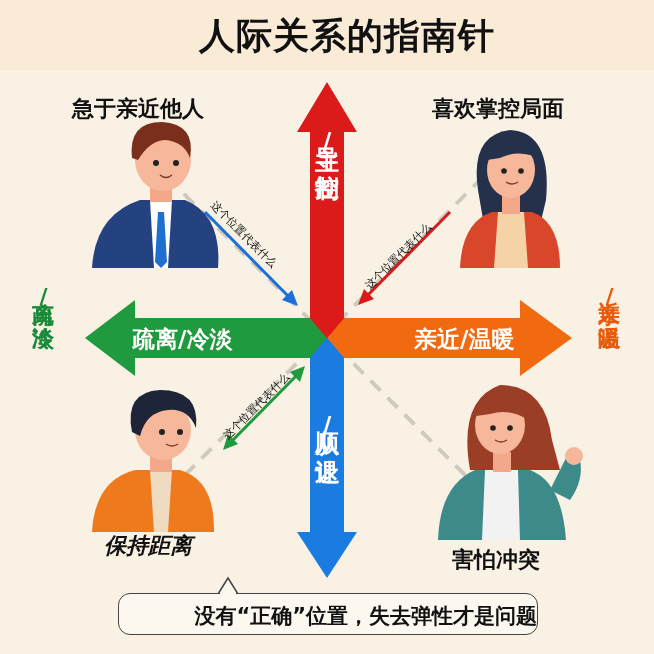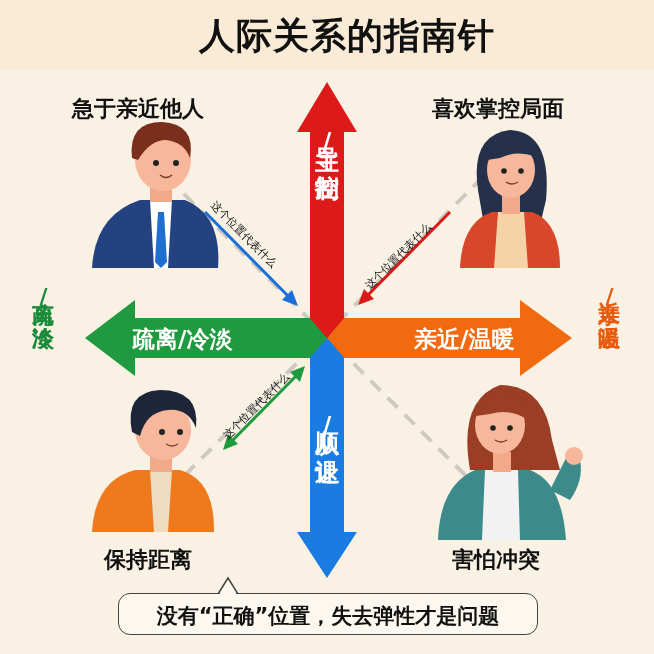--- a/index.html
+++ b/index.html
@@ -5,21 +5,21 @@
   html,body{margin:0;padding:0;}
   body{width:654px;height:654px;overflow:hidden;background:#f8f1e4;position:relative;font-family:"DejaVu Sans","Liberation Sans",sans-serif;}
   .titlebar{position:absolute;left:0;top:0;width:654px;height:70px;background:#f9ebd5;}
   .title{position:absolute;left:0;top:12px;width:654px;text-align:center;font-size:36px;font-weight:bold;color:#111;letter-spacing:1px;padding-left:20px;}
   .label{position:absolute;font-size:22px;font-weight:bold;color:#111;white-space:nowrap;}
   .vlabel{position:absolute;font-size:22px;font-weight:bold;writing-mode:vertical-rl;text-orientation:upright;letter-spacing:0;line-height:1;}
   .arrowtext{position:absolute;color:#fff;font-weight:bold;font-size:23px;white-space:nowrap;}
   .varrowtext{position:absolute;color:#fff;font-weight:bold;font-size:23px;writing-mode:vertical-rl;text-orientation:upright;line-height:1;}
   .diag-text{position:absolute;font-size:11px;color:#111;white-space:nowrap;transform-origin:0 0;}
   .bubble{position:absolute;left:118px;top:593px;width:420px;height:42px;border:1.5px solid #444;border-radius:12px;background:#fcf8ef;box-sizing:border-box;}
-  .bubble-text{position:absolute;left:0;top:8px;width:100%;text-align:center;font-size:21px;font-weight:bold;color:#111;}
+  .bubble-text{position:absolute;left:0;top:8px;width:100%;text-align:right;font-size:21px;font-weight:bold;color:#111;}
   svg{position:absolute;left:0;top:0;}
 </style>
 </head>
 <body>
 
 <div class="titlebar"></div>
 <div class="title">人际关系的指南针</div>
 
 <svg width="654" height="654" viewBox="0 0 654 654">
 
@@ -120,21 +120,21 @@
 <div class="varrowtext" style="left:315px;top:128px;font-size:24px;">主导/控制</div>
 <div class="varrowtext" style="left:315px;top:412px;font-size:24px;">顺从/退让</div>
 <div class="arrowtext" style="left:132px;top:324px;">疏离/冷淡</div>
 <div class="arrowtext" style="left:414px;top:324px;">亲近/温暖</div>
 
 <div class="vlabel" style="left:32px;top:284px;color:#1a8a3a;">疏离/冷淡</div>
 <div class="vlabel" style="left:598px;top:284px;color:#e85a0c;">亲近/温暖</div>
 
 <div class="label" style="left:72px;top:94px;">急于亲近他人</div>
 <div class="label" style="left:432px;top:94px;">喜欢掌控局面</div>
-<div class="label" style="left:104px;top:545px;">保持距离</div>
+<div class="label" style="left:104px;top:531px;font-style:italic;">保持距离</div>
 <div class="label" style="left:452px;top:545px;">害怕冲突</div>
 
 <div class="diag-text" style="left:218px;top:198px;transform:rotate(45deg);">这个位置代表什么</div>
 <div class="diag-text" style="left:362px;top:282px;transform:rotate(-45deg);">这个位置代表什么</div>
 <div class="diag-text" style="left:220px;top:432px;transform:rotate(-45deg);">这个位置代表什么</div>
 
 <div class="bubble">
   <div class="bubble-text">没有“正确”位置，失去弹性才是问题</div>
 </div>
 <svg width="654" height="654" viewBox="0 0 654 654" style="pointer-events:none;">

